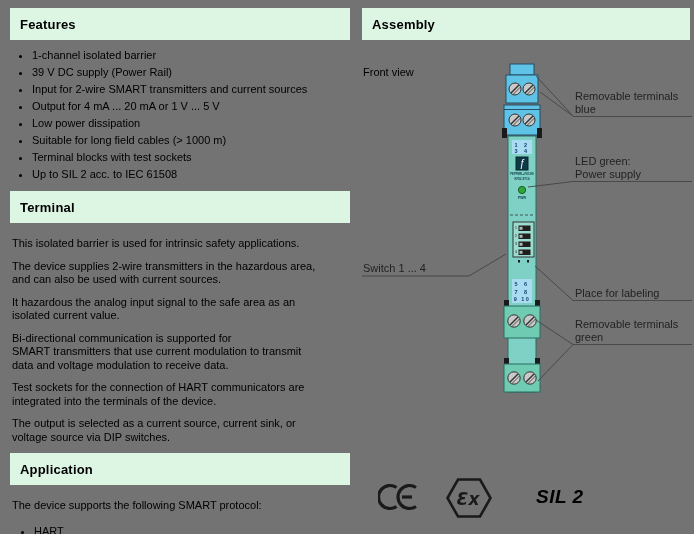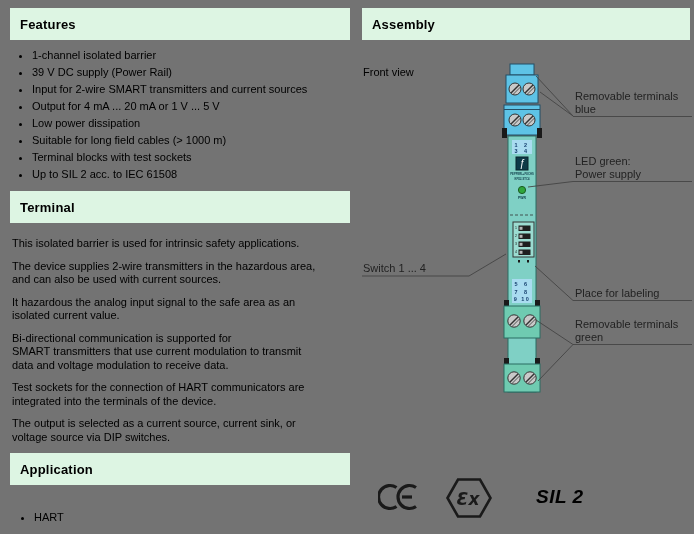--- a/index.html
+++ b/index.html
@@ -61,20 +61,21 @@
 SMART transmitters that use current modulation to transmit
 data and voltage modulation to receive data.</p>
       <p class="para">Test sockets for the connection of HART communicators are
 integrated into the terminals of the device.</p>
       <p class="para">The output is selected as a current source, current sink, or
 voltage source via DIP switches.</p>
     </div>
 
     <div class="sec-hd">Application</div>
     <div class="paras">
+      <p class="para" style="margin-bottom:2px">The device supports the following SMART protocol:</p>
       <ul class="blist" style="margin-top:12px">
         <li>HART</li>
       </ul>
     </div>
   </div>
 
   <div class="col-right-hd sec-hd">Assembly</div>
   <div class="front-view">Front view</div>
 
   <svg class="diagram" width="332" height="360" viewBox="0 0 332 360" xmlns="http://www.w3.org/2000/svg">

